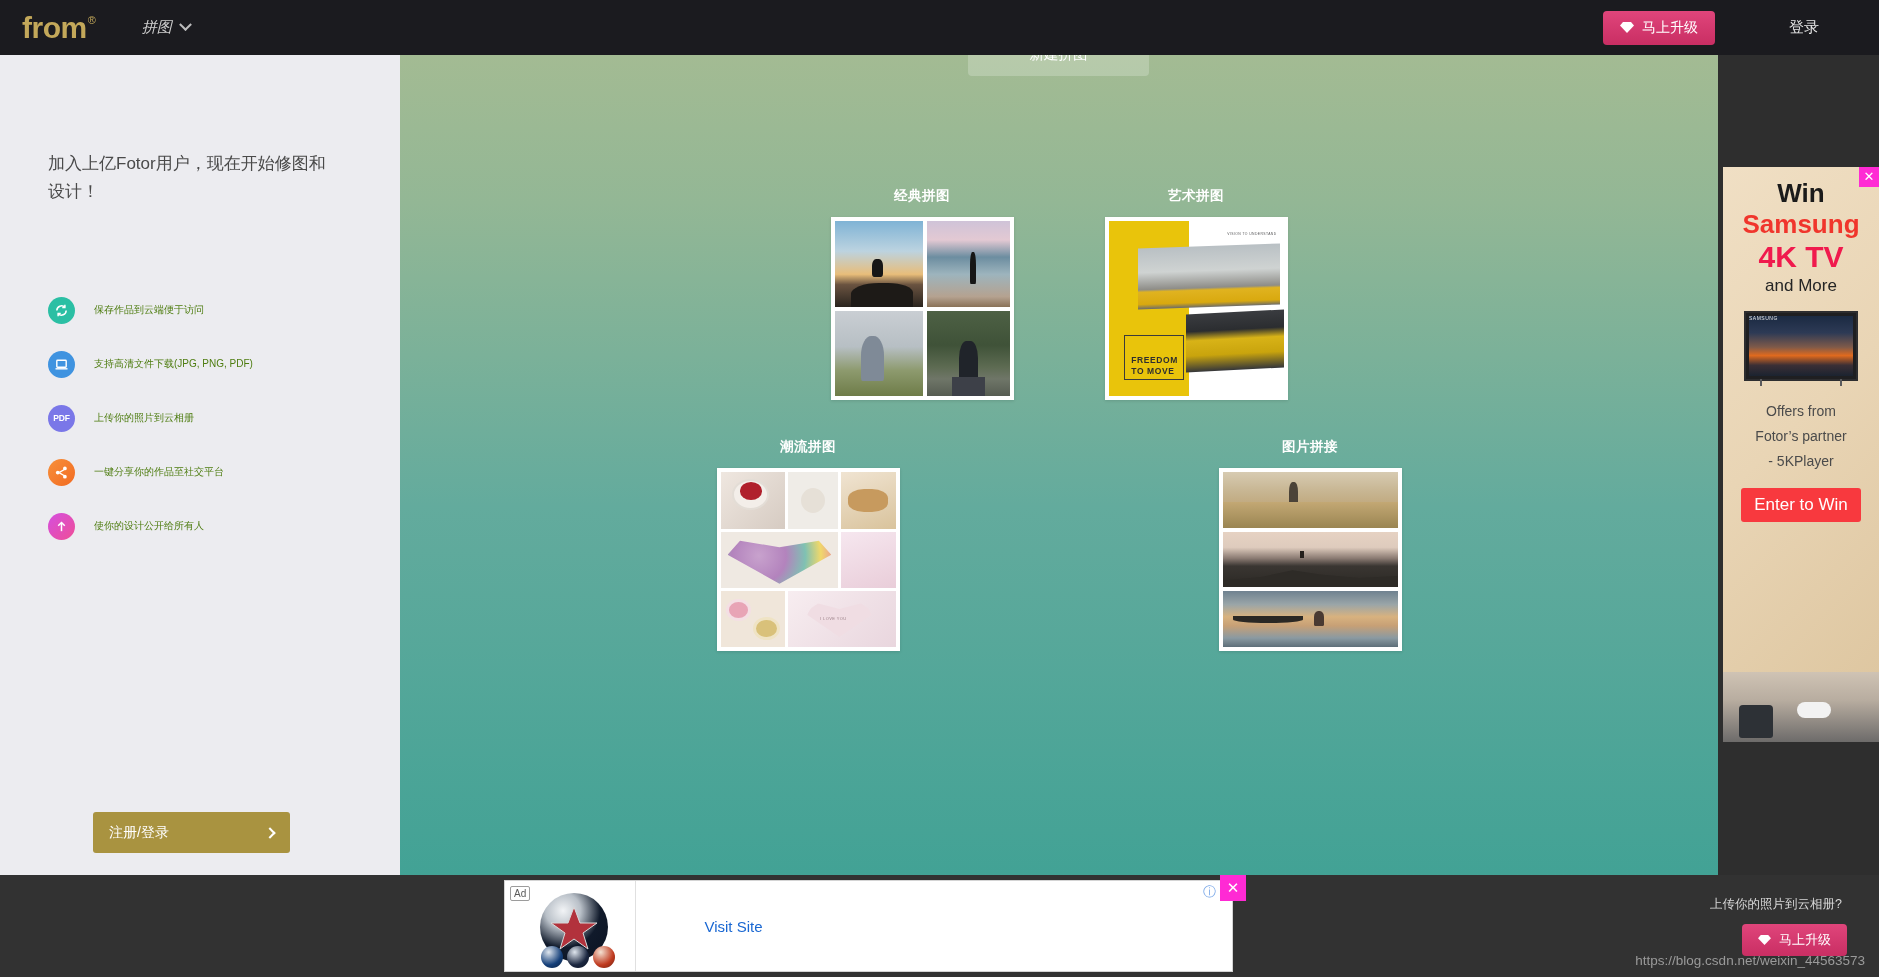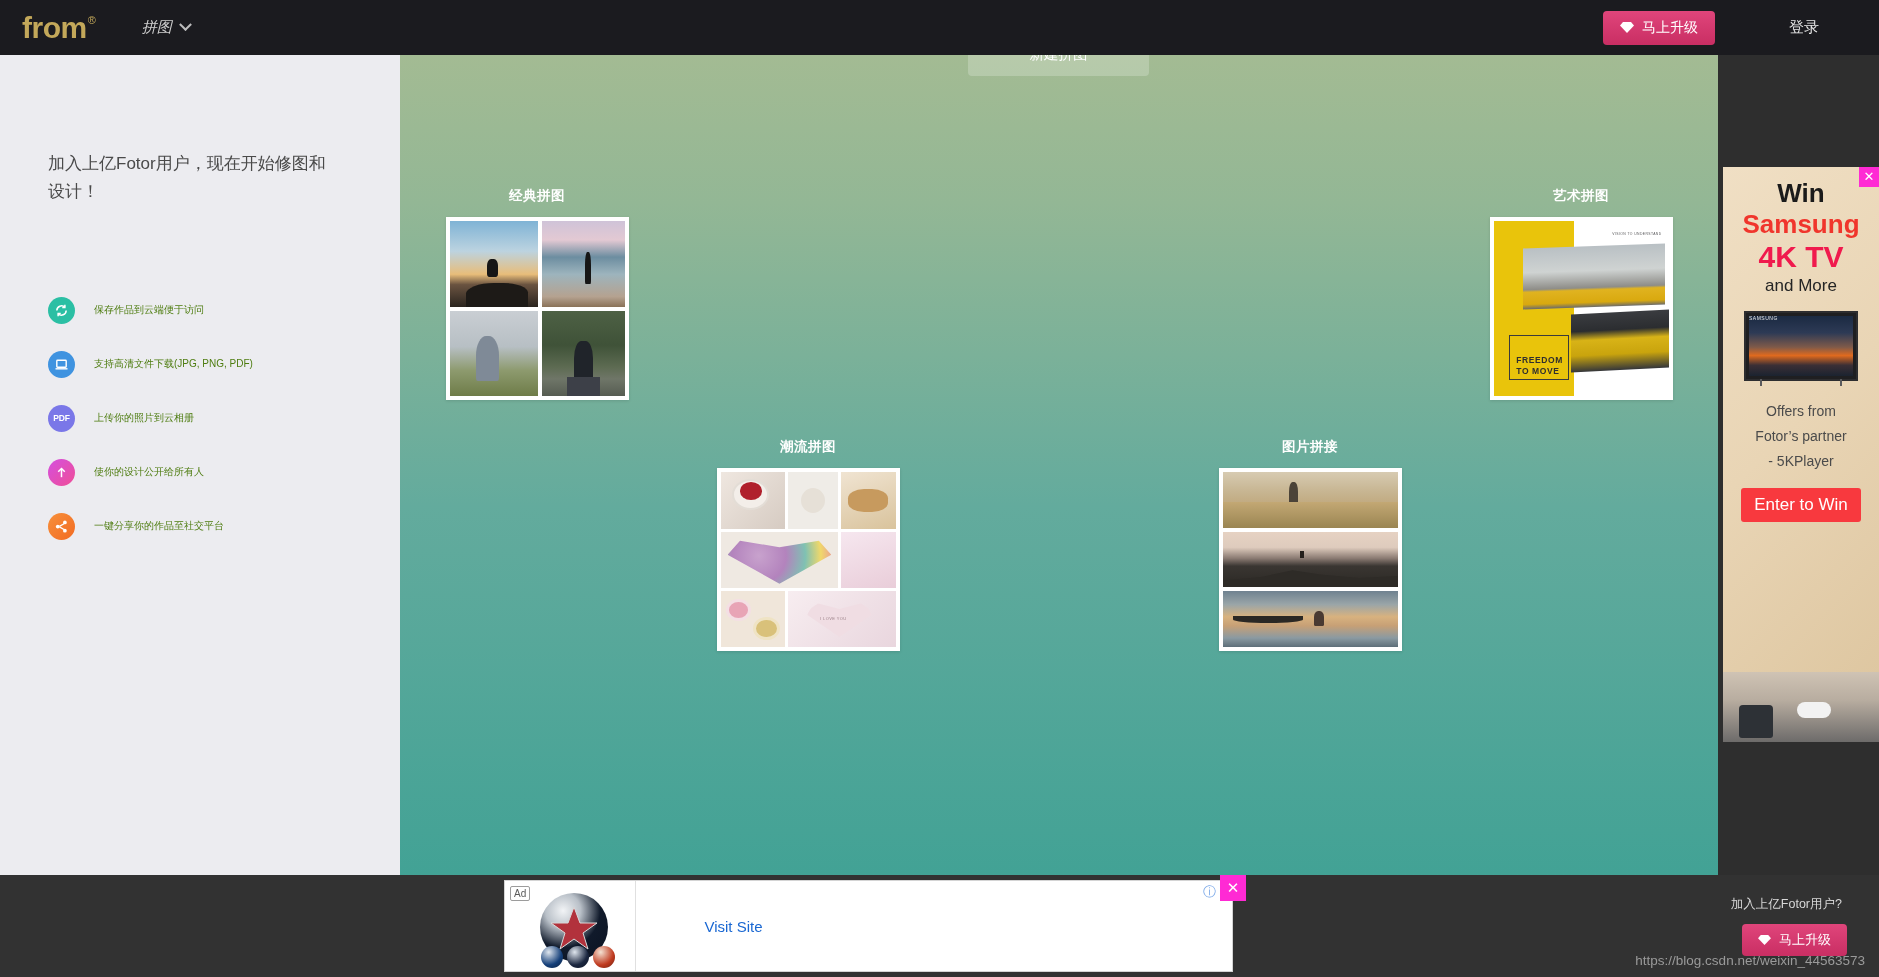--- a/index.html
+++ b/index.html
@@ -300,49 +300,53 @@
         </span>
         <span class="f-label">支持高清文件下载(JPG, PNG, PDF)</span>
       </div>
       <div class="feature">
         <span class="f-icon" style="background:#7a77e8">
           <span style="font-size:8.5px;font-weight:700;letter-spacing:-.2px;">PDF</span>
         </span>
         <span class="f-label">上传你的照片到云相册</span>
       </div>
       <div class="feature">
-        <span class="f-icon" style="background:linear-gradient(135deg,#d44fe0,#ef4e96)">
-          <svg width="15" height="15" viewBox="0 0 16 16" fill="none" stroke="#fff" stroke-width="1.6">
-            <path d="M8 13V4"></path>
-              <path d="M4.5 7.3 8 3.8l3.5 3.5"></path>
-          </svg>
-        </span>
-        <span class="f-label">使你的设计公开给所有人</span>
-      </div>
-      <div class="feature">
         <span class="f-icon" style="background:linear-gradient(135deg,#f7903b,#f26b22)">
           <svg width="15" height="15" viewBox="0 0 16 16" fill="#fff">
             <circle cx="11.6" cy="3.6" r="2"></circle>
               <circle cx="4" cy="8" r="2"></circle>
               <circle cx="11.6" cy="12.4" r="2"></circle>
             <path d="M5.4 7.2 10.3 4.4l.7 1.2L6.1 8.4z"></path>
               <path d="M6.1 7.8 11 10.6l-.7 1.2L5.4 9z"></path>
           </svg>
         </span>
         <span class="f-label">一键分享你的作品至社交平台</span>
       </div>
-    </div>
-
+      <div class="feature">
+        <span class="f-icon" style="background:linear-gradient(135deg,#d44fe0,#ef4e96)">
+          <svg width="15" height="15" viewBox="0 0 16 16" fill="none" stroke="#fff" stroke-width="1.6">
+            <path d="M8 13V4"></path>
+              <path d="M4.5 7.3 8 3.8l3.5 3.5"></path>
+          </svg>
+        </span>
+        <span class="f-label">使你的设计公开给所有人</span>
+      </div>
+    </div>
+
+    <button class="signup-btn">
+      <span class="lbl">注册/登录</span>
+      <span class="chev-right"></span>
+    </button>
   </div>
 
   <div class="main">
     <button class="new-collage-btn">新建拼图</button>
 
     <div class="grid">
-      <div class="grid-row" style="justify-content:space-between;">
+      <div class="grid-row" style="justify-content:center;">
 
         <div class="cell">
           <div class="cell-title">经典拼图</div>
           <div class="thumb">
             <div class="t-classic">
               <div class="ph sky1">
                 <div class="fig" style="left:42%;top:44%;width:13%;height:22%;border-radius:35% 35% 20% 20%;"></div>
                 <div style="position:absolute;left:18%;bottom:0;width:70%;height:28%;background:#1d1a17;border-radius:45% 40% 0 0;"></div>
               </div>
               <div class="ph sky2">
@@ -472,21 +476,21 @@
       </div>
       <div class="ad-sub-ball" style="left:36px;background:radial-gradient(circle at 35% 28%,#dfe6ee,#15407a 60%,#0a1e3c);"></div>
       <div class="ad-sub-ball" style="left:62px;background:radial-gradient(circle at 35% 28%,#dfe6ee,#1b2740 60%,#0a1020);"></div>
       <div class="ad-sub-ball" style="left:88px;background:radial-gradient(circle at 35% 28%,#f4e1d2,#c03b20 60%,#6a1d0e);"></div>
     </div>
     <div class="ad-arrow-mark">ⓘ</div>
     <div class="ad-visit">Visit Site</div>
     <div class="ad-close-sq">✕</div>
   </div>
 
-  <div class="br-prompt">加入上亿Fotor用户?</div>
+  <div class="br-prompt">上传你的照片到云相册?</div>
   <button class="br-upgrade">
     <span class="diamond">
       <svg width="13" height="12" viewBox="0 0 14 13">
           <path d="M3 1h8l3 3.5L7 12 0 4.5z" fill="#ffffff"></path>
         </svg>
     </span>
     <span>马上升级</span>
   </button>
   <div class="watermark">https://blog.csdn.net/weixin_44563573</div>
 

